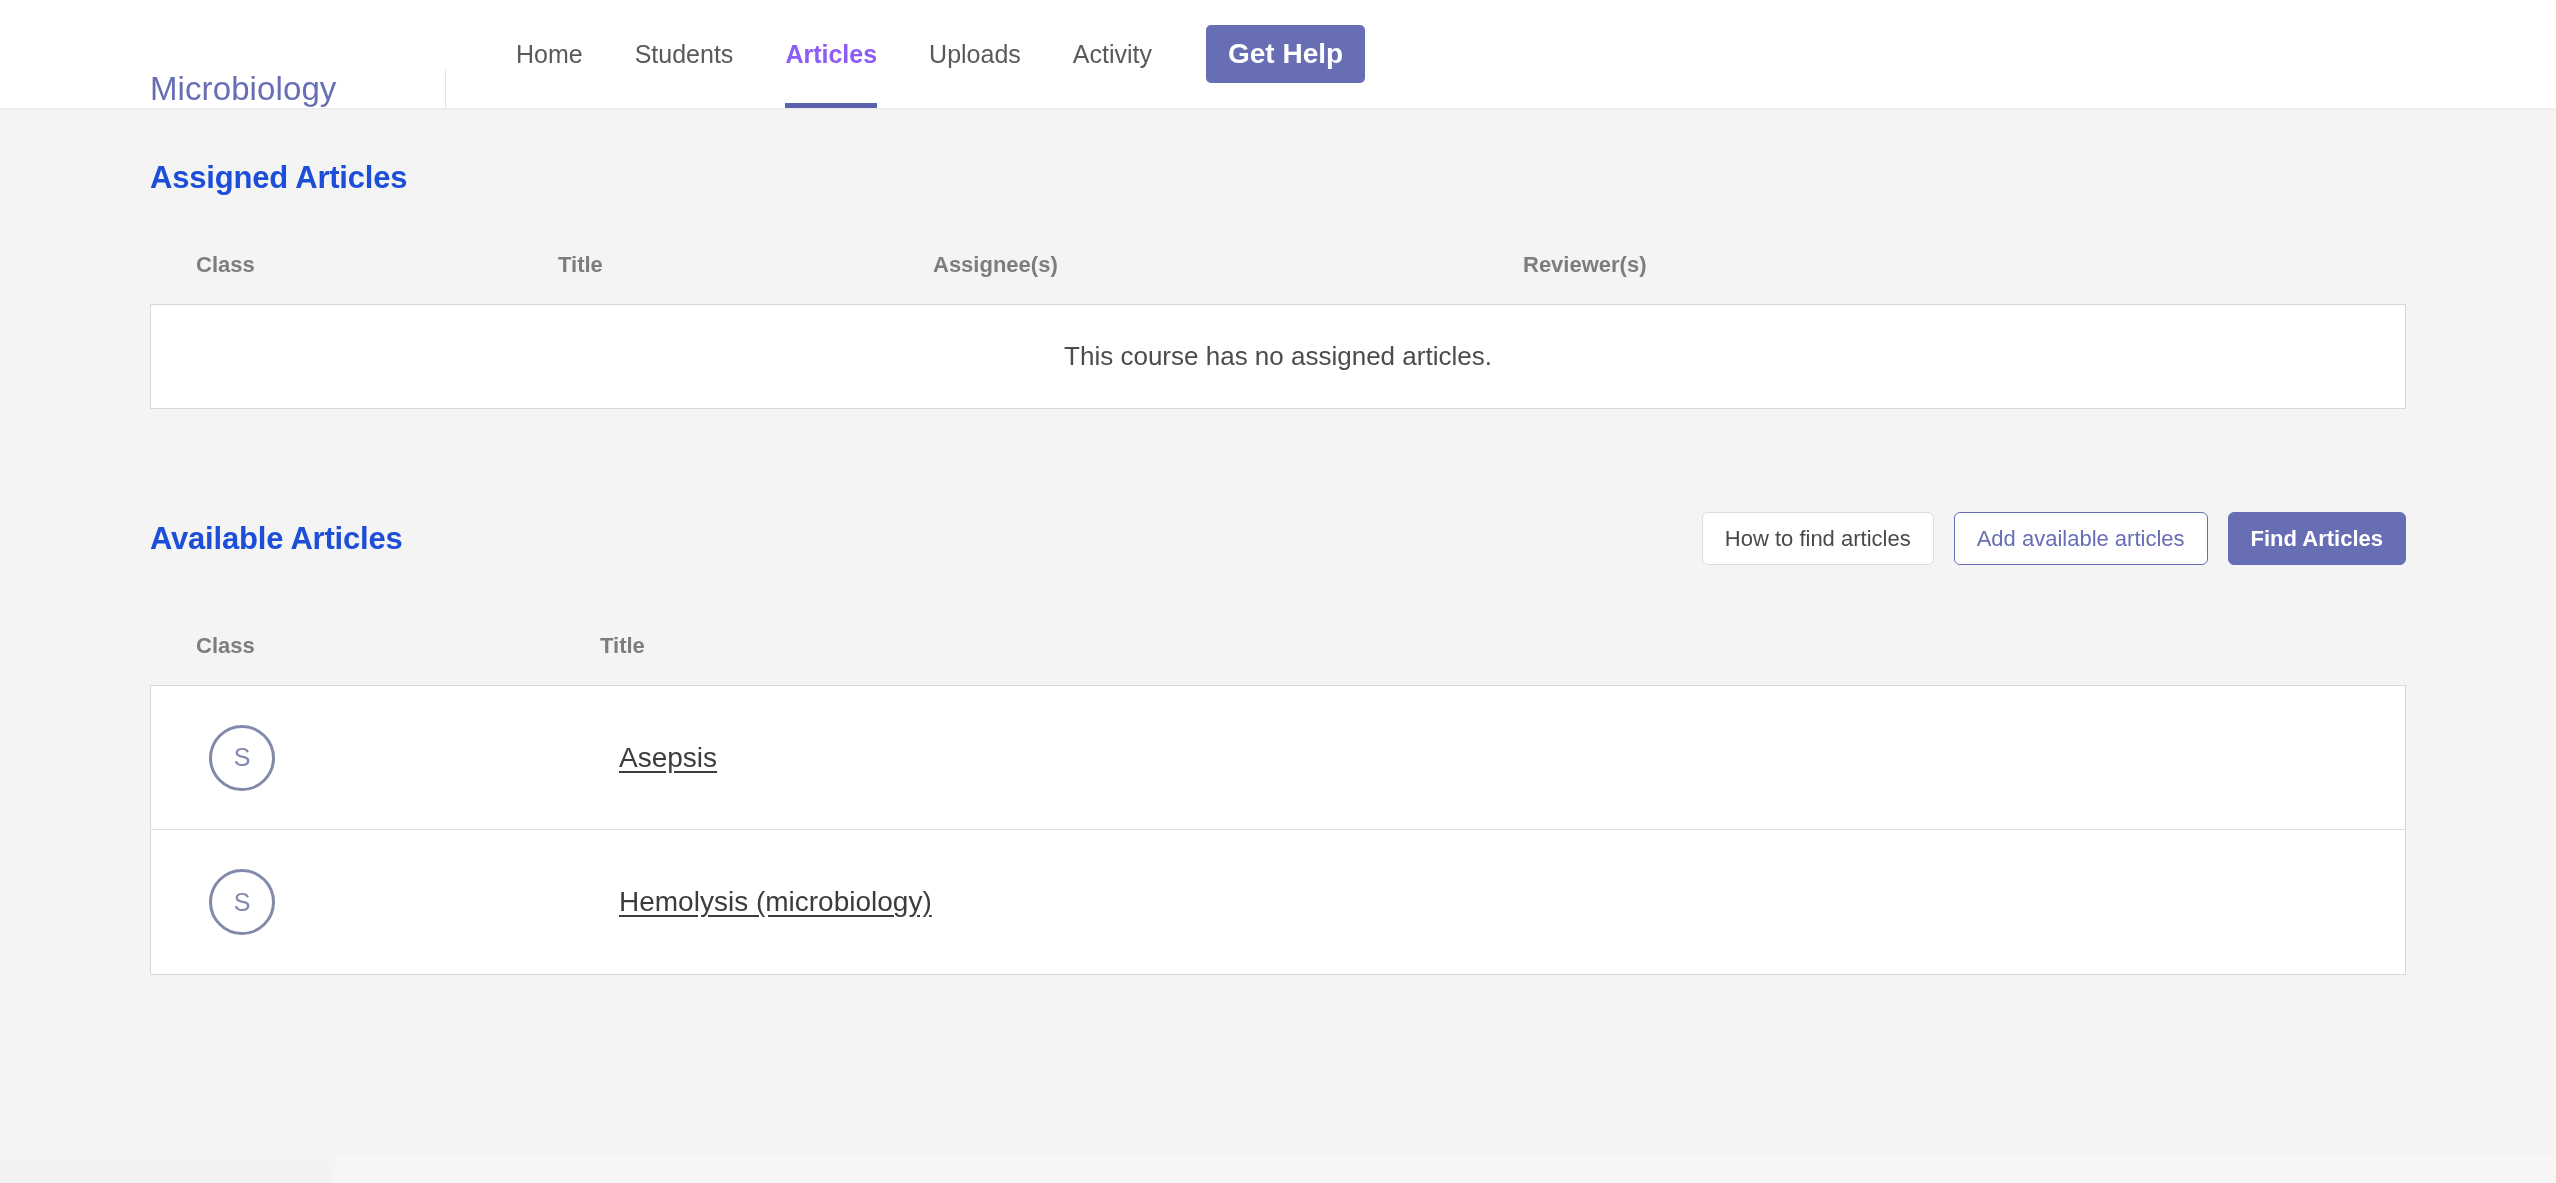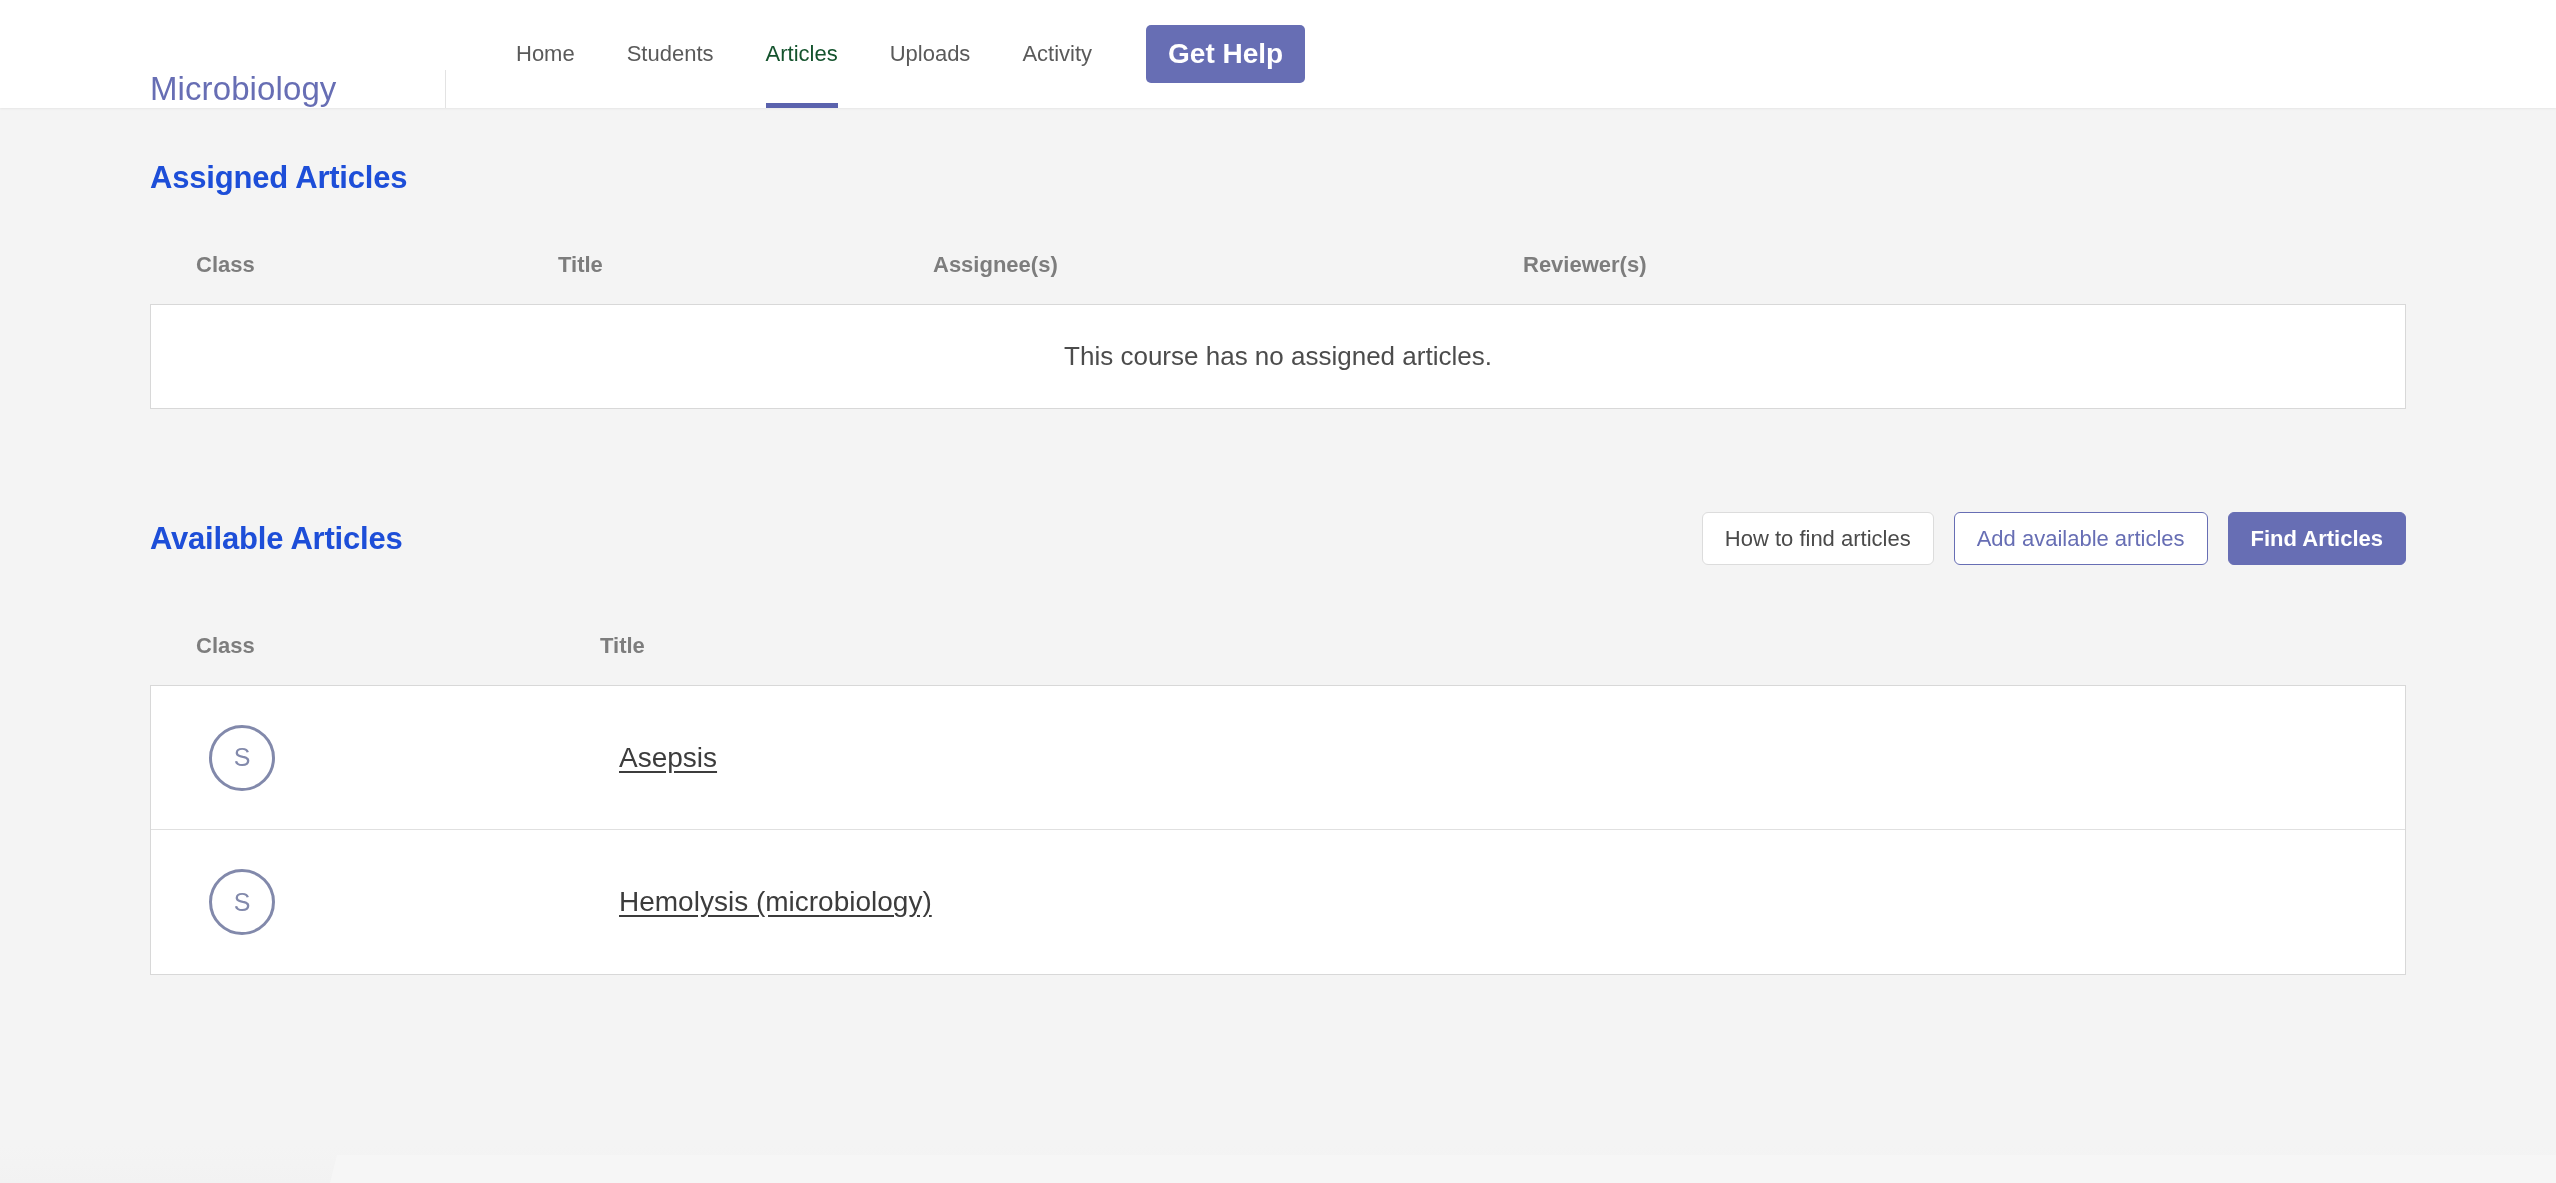--- a/index.html
+++ b/index.html
@@ -50,27 +50,27 @@
     gap: 0;
     padding-left: 44px;
   }
 
   .nav-item {
     position: relative;
     height: 108px;
     display: flex;
     align-items: center;
     padding: 12px 26px;
-    font-size: 22px;
+    font-size: 25px;
     color: #5a5a5a;
     text-decoration: none;
     white-space: nowrap;
   }
 
-  .nav-item.active { color: #14532d; }
+  .nav-item.active { color: #8b5cf6; font-weight: bold; }
 
   .nav-item.active::after {
     content: "";
     position: absolute;
     left: 26px;
     right: 26px;
     bottom: 0;
     height: 5px;
     background: #5a62ad;
   }

